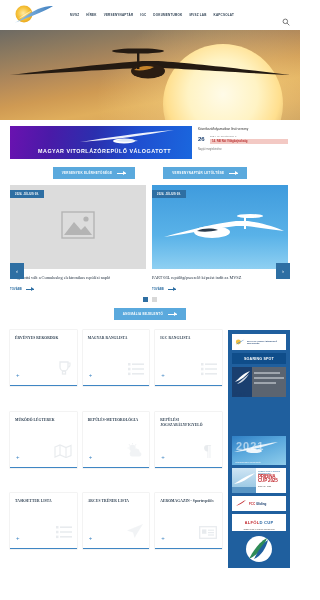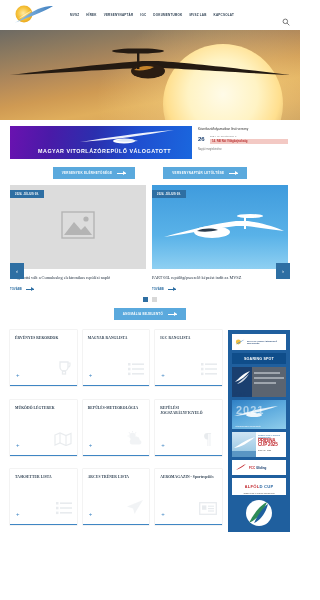--- a/index.html
+++ b/index.html
@@ -144,21 +144,21 @@
     align-items: center; justify-content: center; gap: 1px;
     font-size: 3.6px; font-weight: 700; letter-spacing: .2px;
   }
   .ad-fai { height: 30px; display: flex; background: #fff; }
   .ad-fai-l { width: 20px; background: #1a3f6f; position: relative; }
   .ad-fai-r { flex: 1; background: #5b6470; position: relative; }
   .fai-word { position: absolute; left: 2px; bottom: 0px; font-size: 6px; color: #1a3f6f; font-weight: 400; letter-spacing: 1px; font-family: "Liberation Serif", serif; }
   .ad-2021 {
     height: 29px; position: relative;
     background: linear-gradient(160deg,#2f7fc4 0%, #5ba9dd 45%, #8fcdeb 100%);
-    color: #fff; overflow: hidden;
+    color: #fff; overflow: hidden; margin-top: 36px;
   }
   .y2021 { position: absolute; left: 4px; top: 4px; font-size: 11px; font-weight: 700; color: rgba(255,255,255,.55); letter-spacing: 1px; }
   .ad-2021-cap { position: absolute; left: 3px; bottom: 2px; font-size: 2.1px; color: #fff; }
   .ad-pribina { height: 25px; display: flex; }
   .ad-prib-l { width: 24px; background: linear-gradient(180deg,#cfe5f4,#8fc2e0); position: relative; }
   .ad-prib-r { flex: 1; background: #fff; position: relative; padding: 2px; }
   .prib-top { font-size: 1.8px; color: #2e6fa3; line-height: 1.2; }
   .prib-main { font-size: 4.6px; font-weight: 700; color: #c1272d; line-height: 1; letter-spacing: -.2px; }
   .prib-sub { font-size: 1.7px; color: #444; margin-top: 1px; }
   .ad-fcc { height: 15px; background: #fff; display: flex; align-items: center; gap: 2px; padding: 0 3px; }

